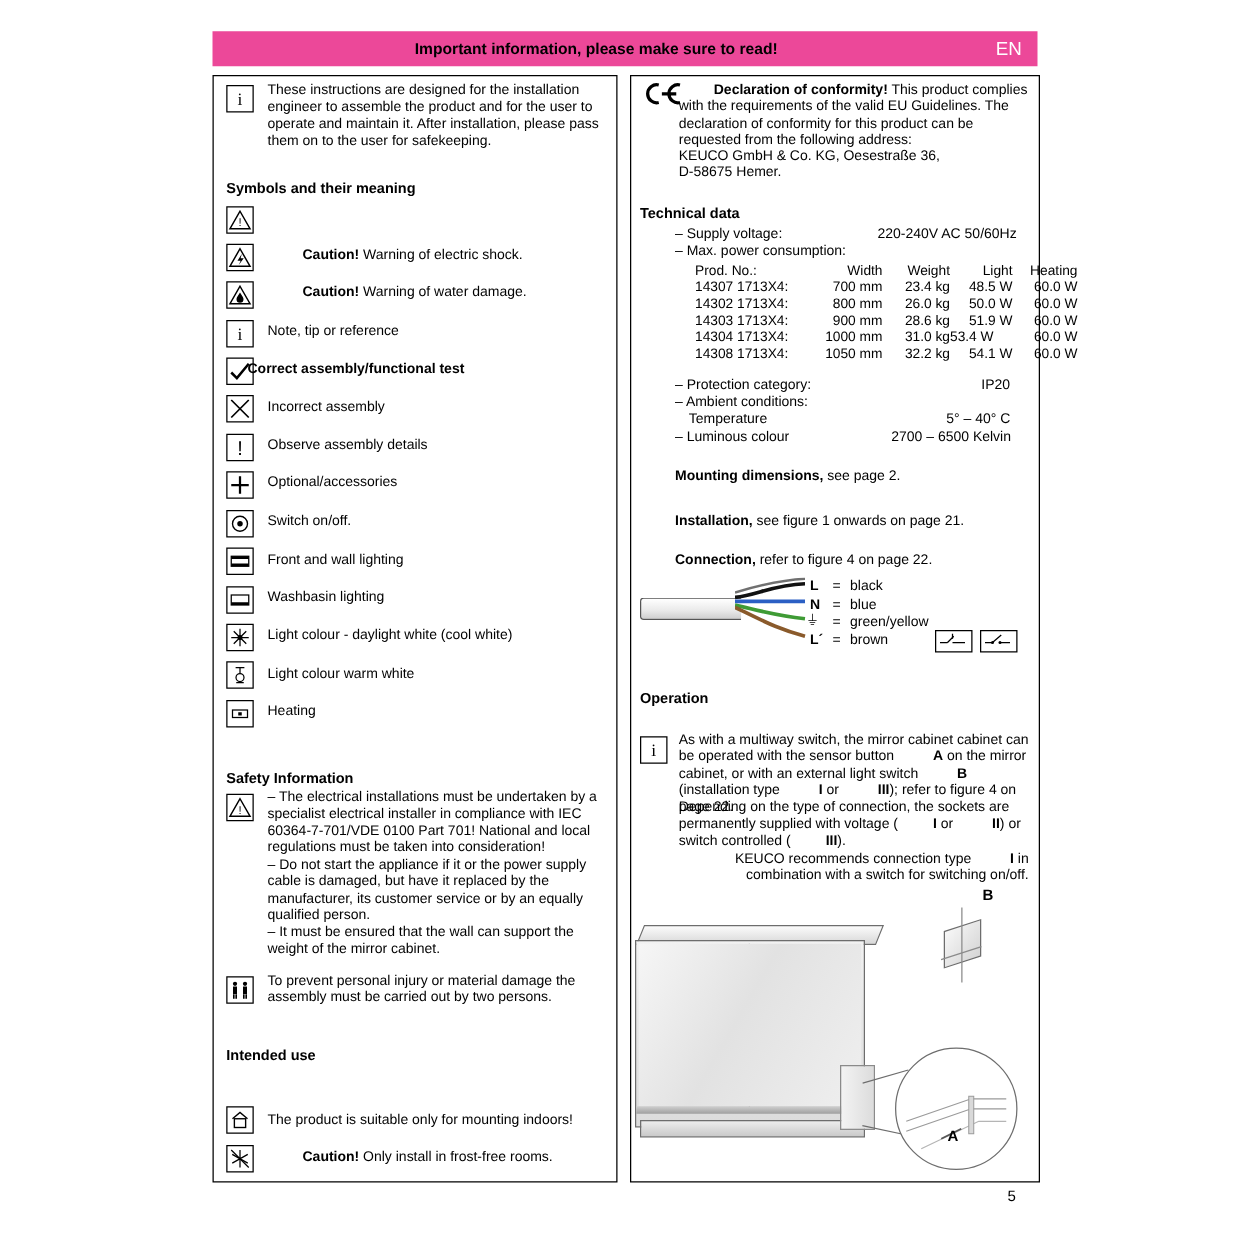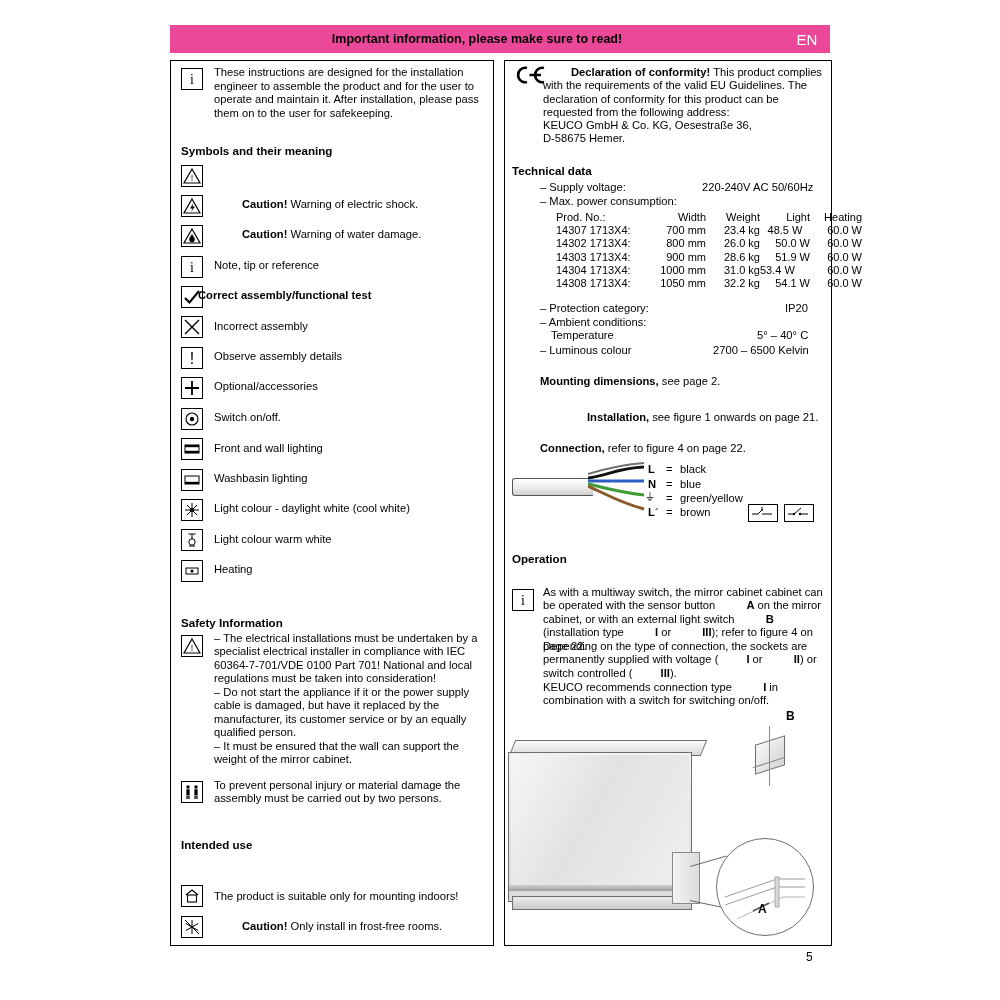--- a/index.html
+++ b/index.html
@@ -301,21 +301,21 @@
         <td style="width:92px;">Prod. No.:</td>
         <td style="width:58px;text-align:right;">Width</td>
         <td style="width:54px;text-align:right;">Weight</td>
         <td style="width:50px;text-align:right;">Light</td>
         <td style="width:52px;text-align:right;">Heating</td>
       </tr>
       <tr>
         <td>14307 1713X4:</td>
         <td style="text-align:right;">700 mm</td>
         <td style="text-align:right;">23.4 kg</td>
-        <td style="text-align:center;">48.5 W</td>
+        <td style="text-align:right;">48.5 W</td>
         <td style="text-align:right;">60.0 W</td>
       </tr>
       <tr>
         <td>14302 1713X4:</td>
         <td style="text-align:right;">800 mm</td>
         <td style="text-align:right;">26.0 kg</td>
         <td style="text-align:right;">50.0 W</td>
         <td style="text-align:right;">60.0 W</td>
       </tr>
       <tr>
@@ -345,21 +345,21 @@
 
   <div class="t" style="left:540px;top:302px;">– Protection category:</div>
   <div class="t" style="left:785px;top:302px;">IP20</div>
   <div class="t" style="left:540px;top:316px;">– Ambient conditions:</div>
   <div class="t" style="left:551px;top:329px;">Temperature</div>
   <div class="t" style="left:757px;top:329px;">5° – 40° C</div>
   <div class="t" style="left:540px;top:344px;">– Luminous colour</div>
   <div class="t" style="left:713px;top:344px;">2700 – 6500 Kelvin</div>
 
   <div class="t" style="left:512px;top:375px;"><span class="b">Mounting dimensions,</span><span> see page 2.</span></div>
-  <div class="t" style="left:512px;top:411px;margin-left:47px;"><span class="b">Installation,</span><span> see figure 1 onwards on page 21.</span></div>
+  <div class="t" style="left:512px;top:411px;"><span class="b">Installation,</span><span> see figure 1 onwards on page 21.</span></div>
   <div class="t" style="left:512px;top:442px;"><span class="b">Connection,</span><span> refer to figure 4 on page 22.</span></div>
 
   <div class="wire-cable" style="left:512px;top:478px;width:80px;height:16px;border-radius:3px 0 0 3px;"></div>
   <div style="position:absolute;left:588px;top:462px;width:60px;height:52px;">
     <svg width="62" height="54" viewBox="0 0 62 54">
       <path d="M0 16 C18 14 30 6 56 5" stroke="#111" stroke-width="3" fill="none"></path>
       <path d="M0 19 C18 19 30 19 56 19" stroke="#2b5fc4" stroke-width="3" fill="none"></path>
       <path d="M0 22 C18 26 30 30 56 33" stroke="#3f9b35" stroke-width="3" fill="none"></path>
       <path d="M0 24 C18 32 30 40 56 47" stroke="#8a5a2b" stroke-width="3" fill="none"></path>
       <path d="M0 12 C20 6 38 2 56 1" stroke="#111" stroke-width="2" fill="none" opacity="0.6"></path>
@@ -400,21 +400,21 @@
 
   <div class="ibox" style="left:512px;top:589px;width:22px;height:22px;">
     <svg width="20" height="20" viewBox="0 0 20 20">
         <text x="10" y="15" font-size="14" font-family="Liberation Serif, serif" text-anchor="middle" fill="#000">i</text>
       </svg>
   </div>
   <div class="t" style="left:543px;top:586px;width:280px;"><span>As with a multiway switch, the mirror cabinet cabinet can be operated with the sensor button </span><span class="b">A</span><span> on the mirror cabinet, or with an external light switch </span><span class="b">B</span><span> (installation type </span><span class="b">I</span><span> or </span><span class="b">III</span><span>); refer to figure 4 on page 22.</span></div>
 
   <div class="t" style="left:543px;top:640px;width:280px;"><span>Depending on the type of connection, the sockets are permanently supplied with voltage (</span><span class="b">I</span><span> or </span><span class="b">II</span><span>) or switch controlled (</span><span class="b">III</span><span>).</span></div>
 
-  <div class="t" style="left:543px;top:681px;width:280px;"><span>KEUCO recommends connection type </span><span class="b">I</span><span> in combination with a switch for switching on/off.</span></div>
+  <div class="t" style="left:543px;top:681px;width:280px;text-align:right;"><span>KEUCO recommends connection type </span><span class="b">I</span><span> in combination with a switch for switching on/off.</span></div>
 
   <div class="cab-top" style="left:512px;top:740px;width:190px;height:14px;transform:skewX(-22deg);"></div>
   <div class="cab" style="left:508px;top:752px;width:182px;height:148px;">
     <div class="cab-split" style="left:90px;top:2px;height:132px;"></div>
     <div style="position:absolute;left:2px;top:2px;right:2px;bottom:16px;background:linear-gradient(120deg,#f6f6f6,#e2e2e2 45%,#efefef);"></div>
     <div style="position:absolute;left:0;bottom:10px;width:100%;height:6px;background:linear-gradient(#cfcfcf,#9f9f9f);"></div>
   </div>
   <div class="cab-base" style="left:512px;top:896px;width:178px;height:12px;"></div>
 
   <div style="position:absolute;left:672px;top:852px;width:26px;height:50px;border:1px solid #8a8a8a;background:linear-gradient(90deg,#f3f3f3,#dcdcdc);"></div>

